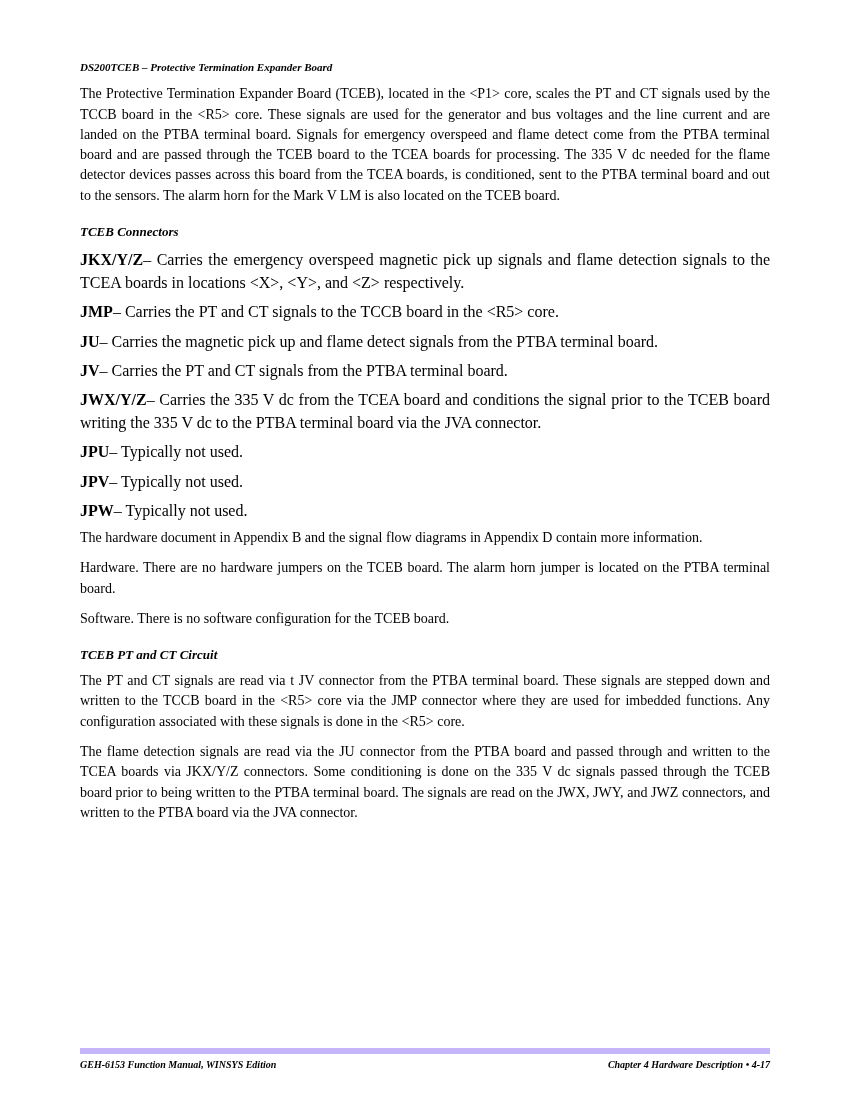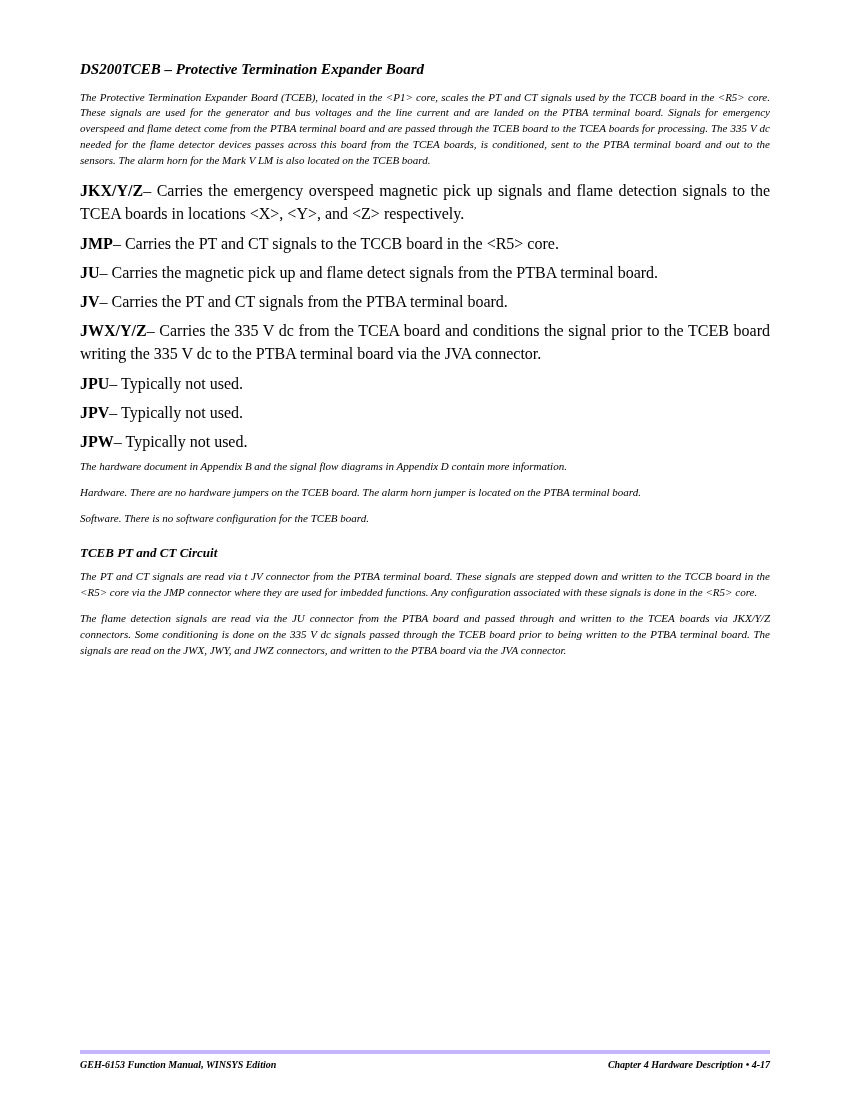--- a/index.html
+++ b/index.html
@@ -11,32 +11,31 @@
       font-size: 11px;
       color: #000;
     }
     .page {
       width: 850px;
       min-height: 1100px;
       padding: 60px 80px 60px 80px;
       position: relative;
     }
     .main-title {
-      font-size: 15px;
+      font-size: 11px;
       font-weight: bold;
       font-style: italic;
       margin-bottom: 10px;
       line-height: 1.3;
     }
     .body-text {
-      font-size: 11px;
+      font-size: 14px;
       line-height: 1.45;
       margin-bottom: 10px;
       text-align: justify;
-      font-style: italic;
     }
     .section-title {
       font-size: 13px;
       font-weight: bold;
       font-style: italic;
       margin-top: 18px;
       margin-bottom: 8px;
     }
     .connector-entry {
       font-size: 16px;
@@ -45,38 +44,39 @@
       text-align: justify;
     }
     .connector-entry b {
       font-weight: bold;
     }
     .footer {
       position: absolute;
       bottom: 30px;
       left: 80px;
       right: 80px;
-      border-top: 4px solid #c4b5fd;
+      border-top: 6px solid #c4b5fd;
       padding-top: 5px;
       display: flex;
       justify-content: space-between;
       font-size: 10px;
       font-weight: bold;
       font-style: italic;
     }
   </style>
 </head>
 <body>
 
 <div class="page">
 
   <div class="main-title">DS200TCEB – Protective Termination Expander Board</div>
 
   <p class="body-text">The Protective Termination Expander Board (TCEB), located in the &lt;P1&gt; core, scales the PT and CT signals used by the TCCB board in the &lt;R5&gt; core. These signals are used for the generator and bus voltages and the line current and are landed on the PTBA terminal board. Signals for emergency overspeed and flame detect come from the PTBA terminal board and are passed through the TCEB board to the TCEA boards for processing. The 335 V dc needed for the flame detector devices passes across this board from the TCEA boards, is conditioned, sent to the PTBA terminal board and out to the sensors. The alarm horn for the Mark V LM is also located on the TCEB board.</p>
 
+  <div class="section-title">TCEB Connectors</div>
 
   <div class="connector-entry">
     <b>JKX/Y/Z</b><span>– Carries the emergency overspeed magnetic pick up signals and flame detection signals to the TCEA boards in locations &lt;X&gt;, &lt;Y&gt;, and &lt;Z&gt; respectively.</span>
   </div>
   <div class="connector-entry">
     <b>JMP</b><span>– Carries the PT and CT signals to the TCCB board in the &lt;R5&gt; core.</span>
   </div>
   <div class="connector-entry">
     <b>JU</b><span>– Carries the magnetic pick up and flame detect signals from the PTBA terminal board.</span>
   </div>

